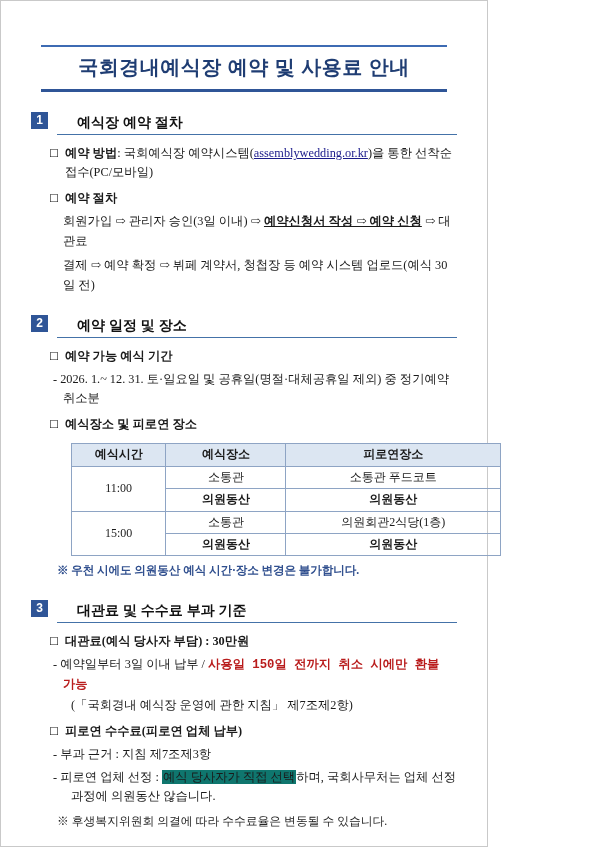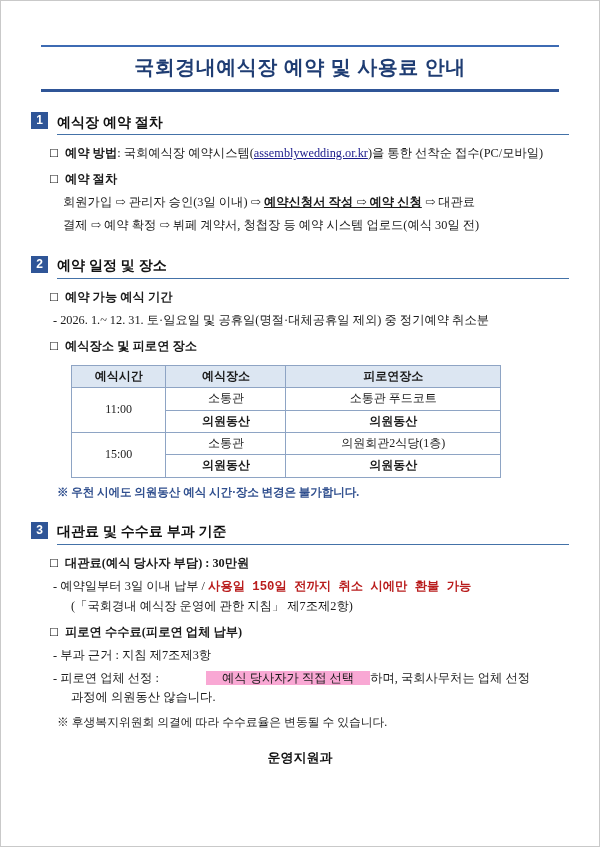--- a/index.html
+++ b/index.html
@@ -9,21 +9,21 @@
   }
   body {
     width: 600px;
     height: 847px;
     font-family: "Liberation Serif", "DejaVu Serif", serif;
     color: #1a1a1a;
     overflow: hidden;
   }
   .page {
     position: relative;
-    width: 600px;
+    width: 488px;
     height: 847px;
     box-sizing: border-box;
     border: 1px solid #c9c9c9;
     background: #fff;
     padding: 0 30px;
   }
 
   
   .title-block {
     margin-top: 44px;
@@ -72,20 +72,21 @@
     flex: 0 0 auto;
     margin-bottom: 1px;
   }
   .sec-title {
     font-family: "Liberation Sans", "DejaVu Sans", sans-serif;
     font-weight: bold;
     font-size: 14px;
     color: #111;
     line-height: 1.1;
     white-space: nowrap;
+    margin-left: 20px;
   }
   .sec-rule {
     border-bottom: 1.6px solid #4472a8;
     margin-left: 26px;
     margin-top: 1px;
   }
 
   
   .body {
     padding-left: 18px;
@@ -129,23 +130,22 @@
   }
   a.link {
     color: #1a1a8a;
   }
   .blue-em {
     color: #b91c1c;
     font-weight: bold;
     font-family: Liberation Mono, monospace;
   }
   .mark {
-    background: #f9a8d4;
-    padding: 0 16px;
-    margin-left: 44px;
+    background: #0f766e;
+    padding: 0 1px;
   }
   .note {
     color: #31508f;
     font-weight: bold;
     font-size: 11.6px;
     margin-top: 6px;
     letter-spacing: -0.1px;
   }
   .note-dark {
     color: #222;

